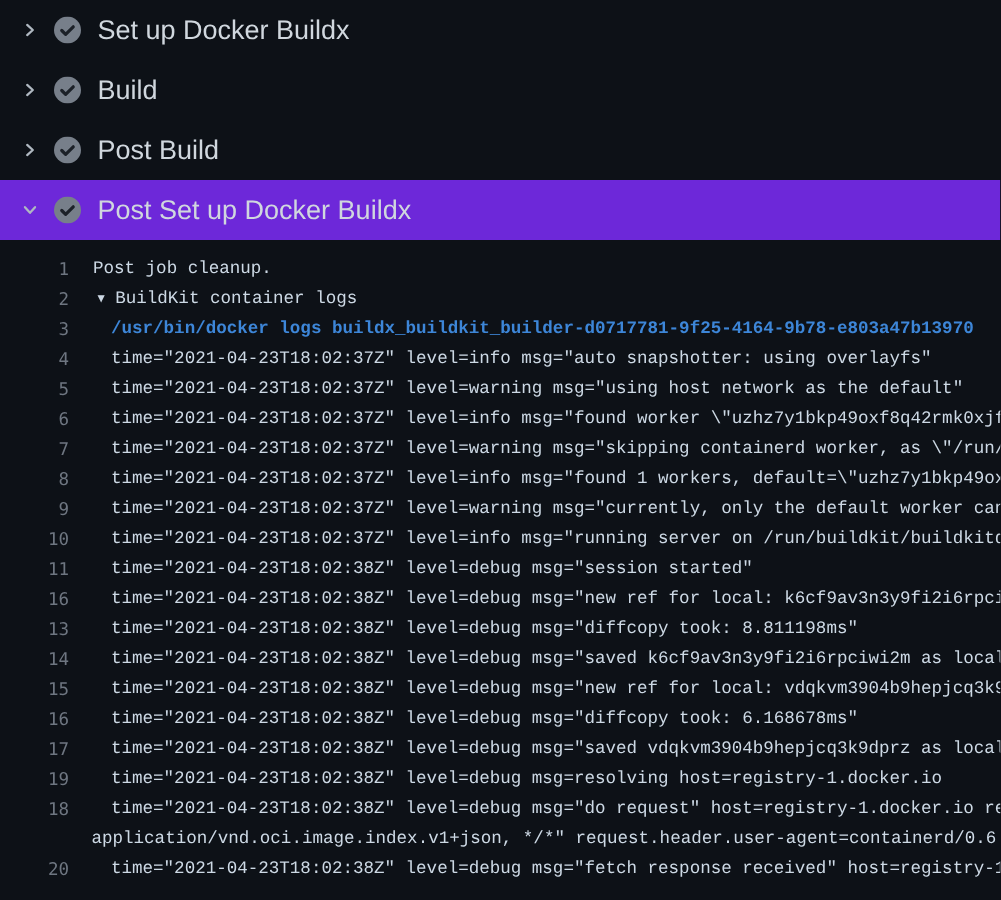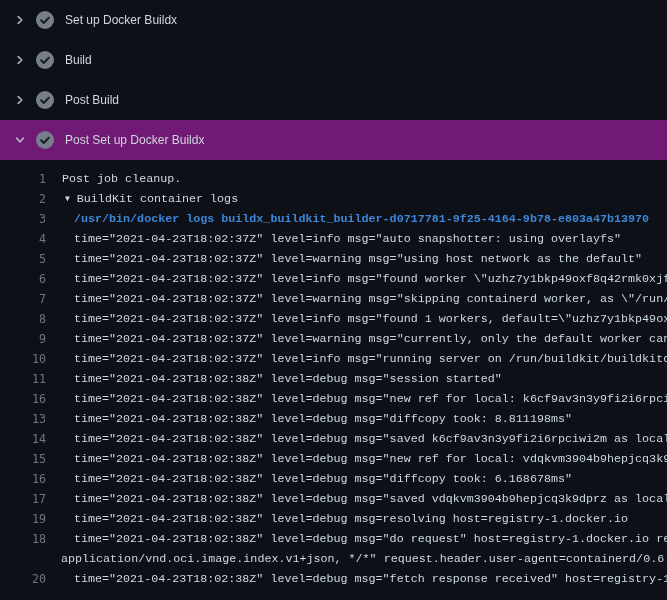--- a/index.html
+++ b/index.html
@@ -3,25 +3,25 @@
 <meta charset="utf-8">
 <style>
   html,body{margin:0;padding:0;background:#0d1117;}
   .viewer{
     position:relative;width:667px;height:600px;overflow:hidden;
     background:#0d1117;font-family:"Liberation Sans",sans-serif;
   }
   
   .steps{width:100%;}
   .step{display:flex;align-items:center;height:40px;padding-left:13px;cursor:pointer;}
-  .step.expanded{background:#701a75;}
+  .step.expanded{background:#6d28d9;}
   .chev{width:14px;height:14px;margin-right:9px;display:inline-flex;align-items:center;justify-content:center;color:#afb8c1;flex:0 0 14px;}
   .chev svg{display:block;}
   .check{width:18px;height:18px;margin-right:11px;display:inline-flex;flex:0 0 18px;}
-  .step-label{color:#d0d7de;font-size:12px;line-height:40px;white-space:nowrap;text-align:right;}
+  .step-label{color:#d0d7de;font-size:18px;line-height:40px;white-space:nowrap;text-align:right;}
   
   .log-area{
     padding-top:9px;
     font-family:"DejaVu Sans Mono",monospace;
     font-size:11.7px;line-height:20px;
   }
   .log-row{display:flex;height:20px;white-space:pre;}
   .gutter{flex:0 0 46px;text-align:right;color:#6e7681;cursor:pointer;}
   .content{color:#cdd9e5;font-family:Liberation Mono, monospace;}
   .k-plain .content{padding-left:16px;}

